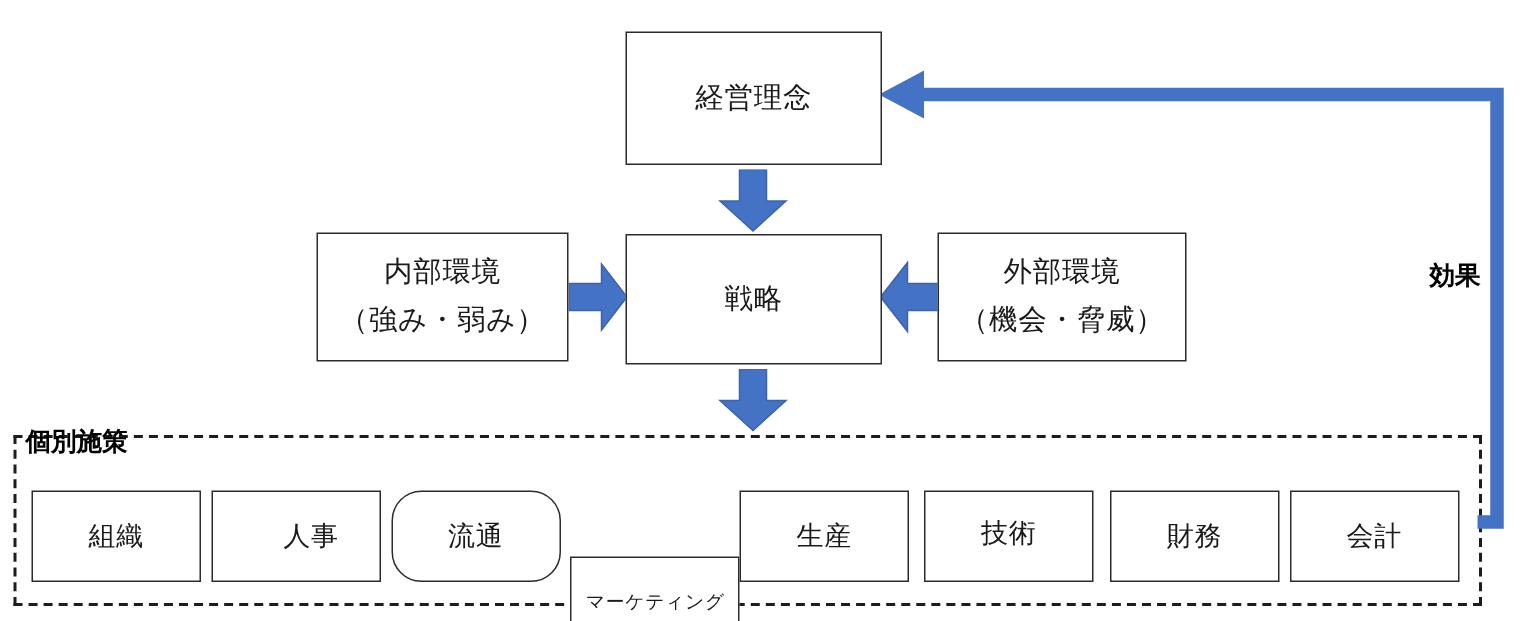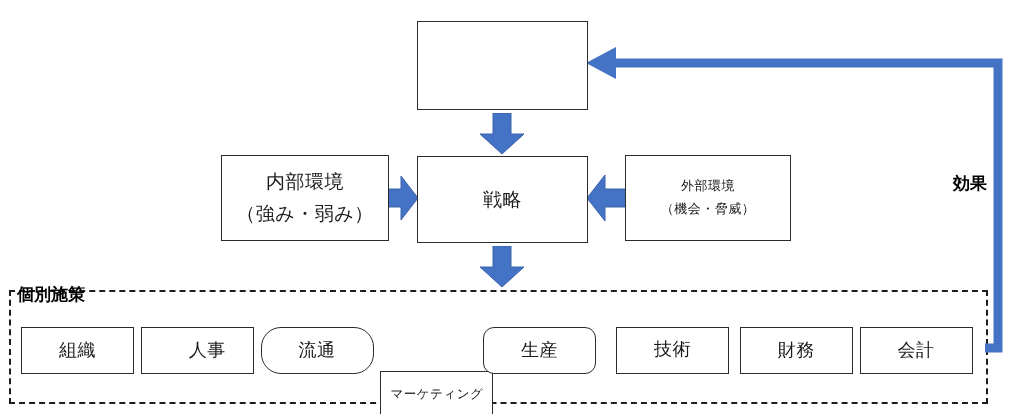--- a/index.html
+++ b/index.html
@@ -48,37 +48,37 @@
     font-size: 19px;
   }
   .box-vision .line { margin: 3px 0; }
 
   .box-strategy {
     left: 417px;  top: 156px;
     width: 171px; height: 87px;
     font-size: 19px;
   }
   .box-internal {
-    left: 221px;  top: 155px;
+    left: 211px;  top: 155px;
     width: 168px; height: 86px;
     font-size: 19px;
   }
   .box-internal .line { margin: 2px 0; }
 
   .box-external {
     left: 625px;  top: 155px;
     width: 166px; height: 86px;
-    font-size: 13px;
+    font-size: 19px;
   }
   .box-external .line { margin: 2px 0; }
 
   
   .box-measure {
     top: 327px;
-    height: 47px;
+    height: 61px;
     font-size: 18px;
     border-width: 1.6px;
   }
   .box-measure.small-label { font-size: 12.5px; margin-top: 44px; }
 
   
   .dashed-frame {
     position: absolute;
     left: 9px;  top: 290px;
     width: 979px; height: 114px;
@@ -121,20 +121,21 @@
 
 <div id="diagram">
 
   <div class="dashed-frame"></div>
 
   <div class="caption caption-measures">個別施策</div>
 
   <div class="caption caption-effect">効果</div>
 
   <div class="box box-vision">
+    <span class="line">経営理念</span>
   </div>
 
   <div class="box box-strategy">
     <span class="line">戦略</span>
   </div>
 
   <div class="box box-internal">
     <span class="line">内部環境</span>
     <span class="line">（強み・弱み）</span>
   </div>
@@ -150,21 +151,21 @@
       </div>
       <div class="box box-measure" style="left: 140.8px; width: 113px; padding-left: 20px;">
         <span class="line">人事</span>
       </div>
       <div class="box box-measure" style="left: 260.6px; width: 113px; border-radius: 20px;">
         <span class="line">流通</span>
       </div>
       <div class="box box-measure small-label" style="left: 380.4px; width: 113px;">
         <span class="line">マーケティング</span>
       </div>
-      <div class="box box-measure" style="left: 483px; width: 113px; border-radius: 11px;">
+      <div class="box box-measure" style="left: 493px; width: 113px;">
         <span class="line">生産</span>
       </div>
       <div class="box box-measure" style="left: 616px; width: 113px; font-family: Liberation Mono, monospace;">
         <span class="line">技術</span>
       </div>
       <div class="box box-measure" style="left: 739.8px; width: 113px;">
         <span class="line">財務</span>
       </div>
       <div class="box box-measure" style="left: 859.6px; width: 113px;">
         <span class="line">会計</span>

